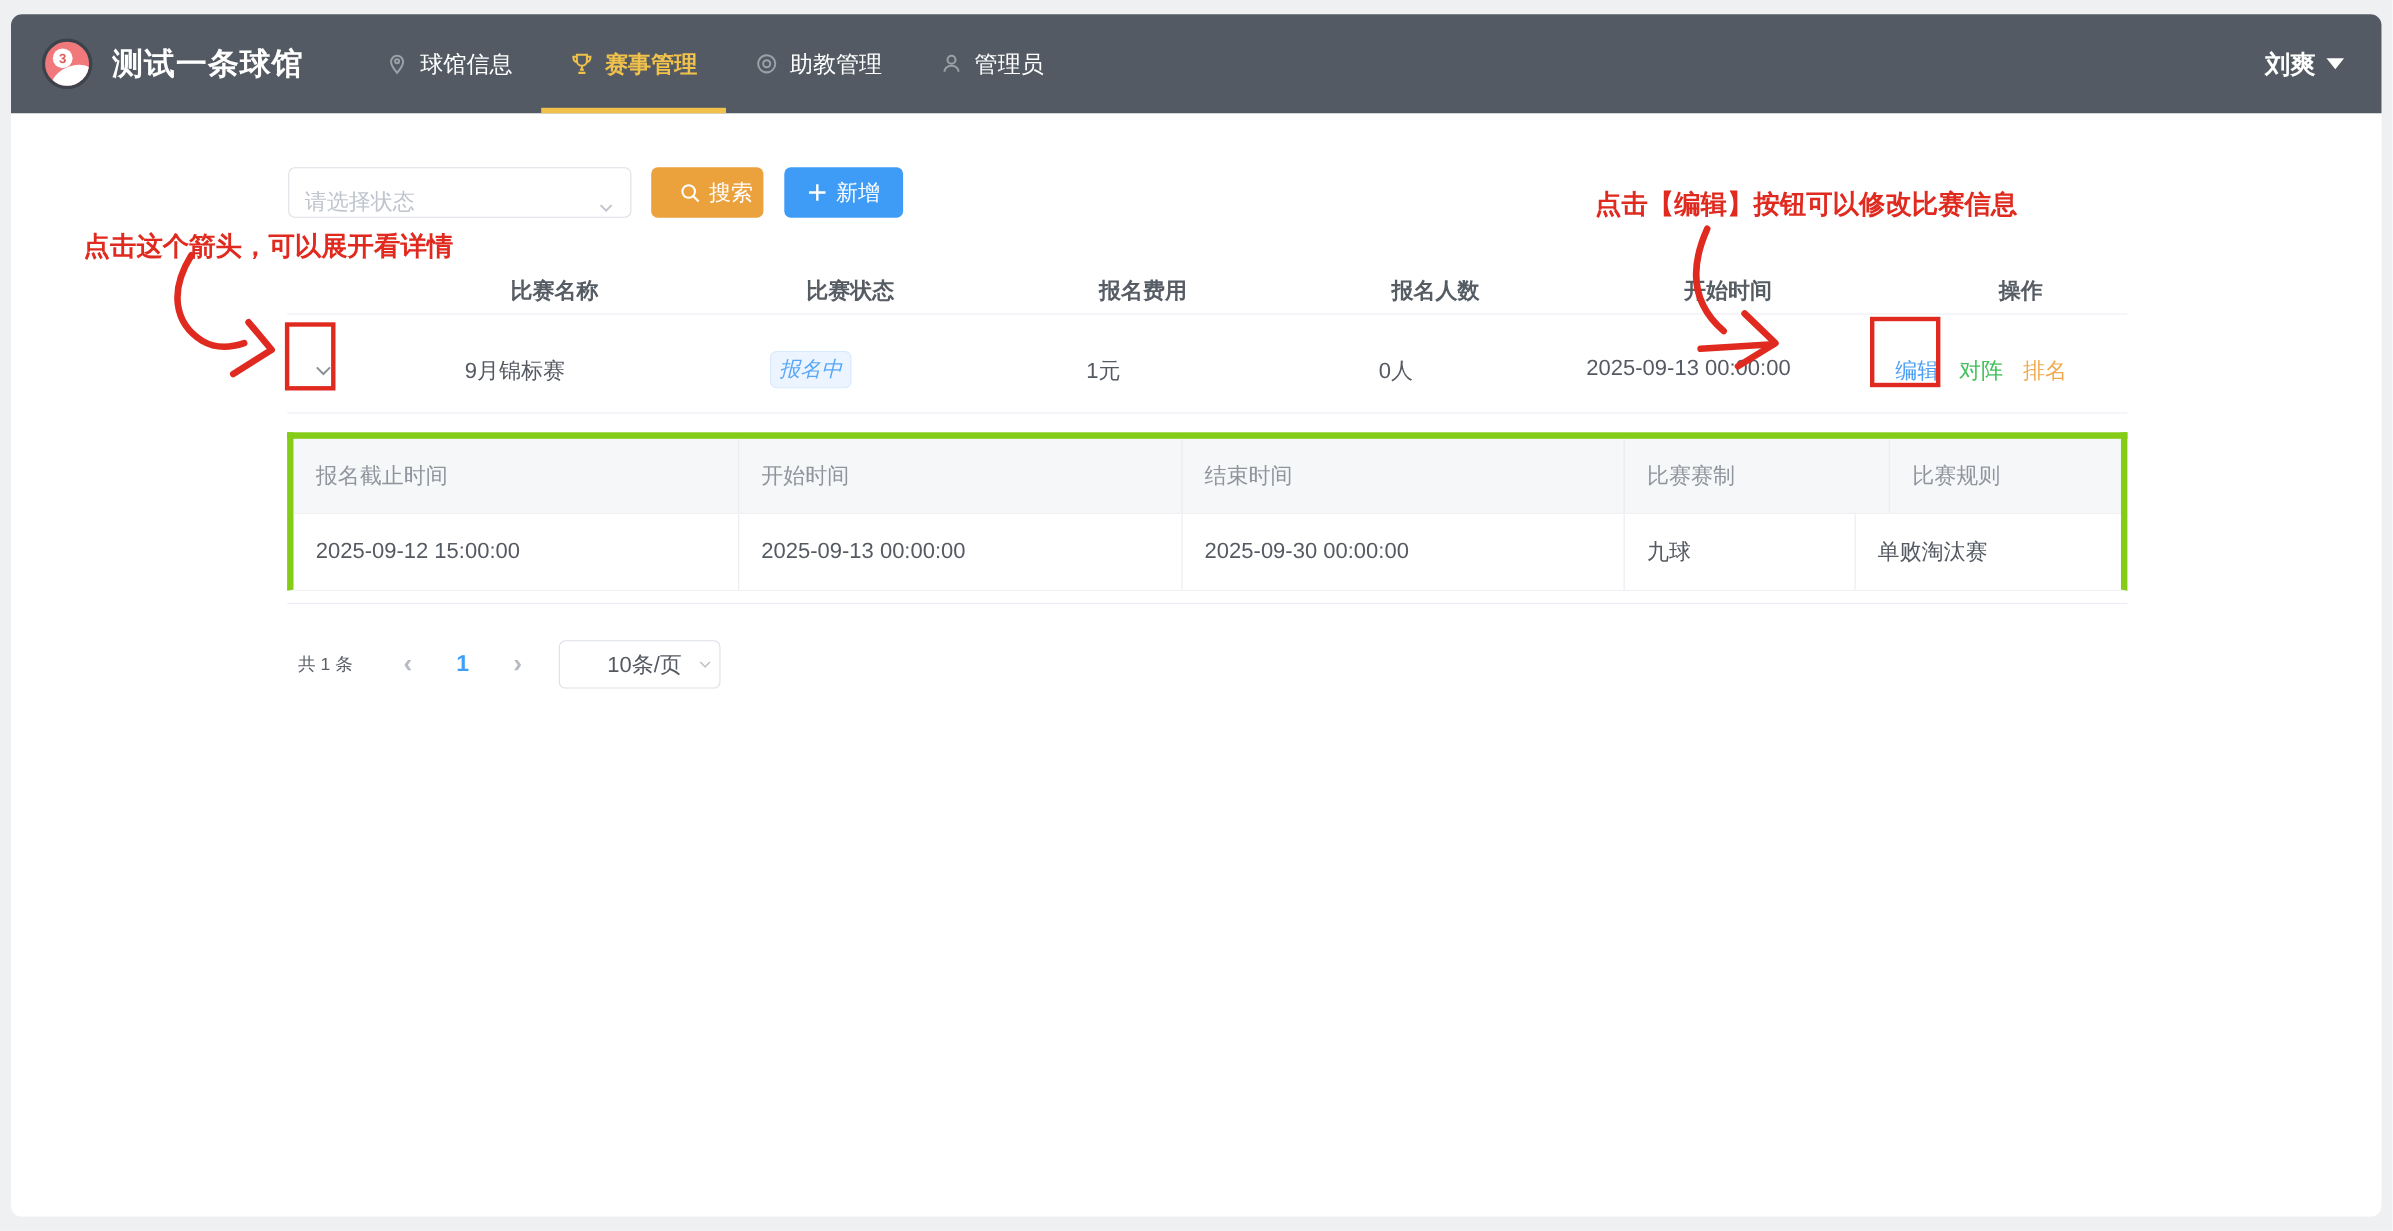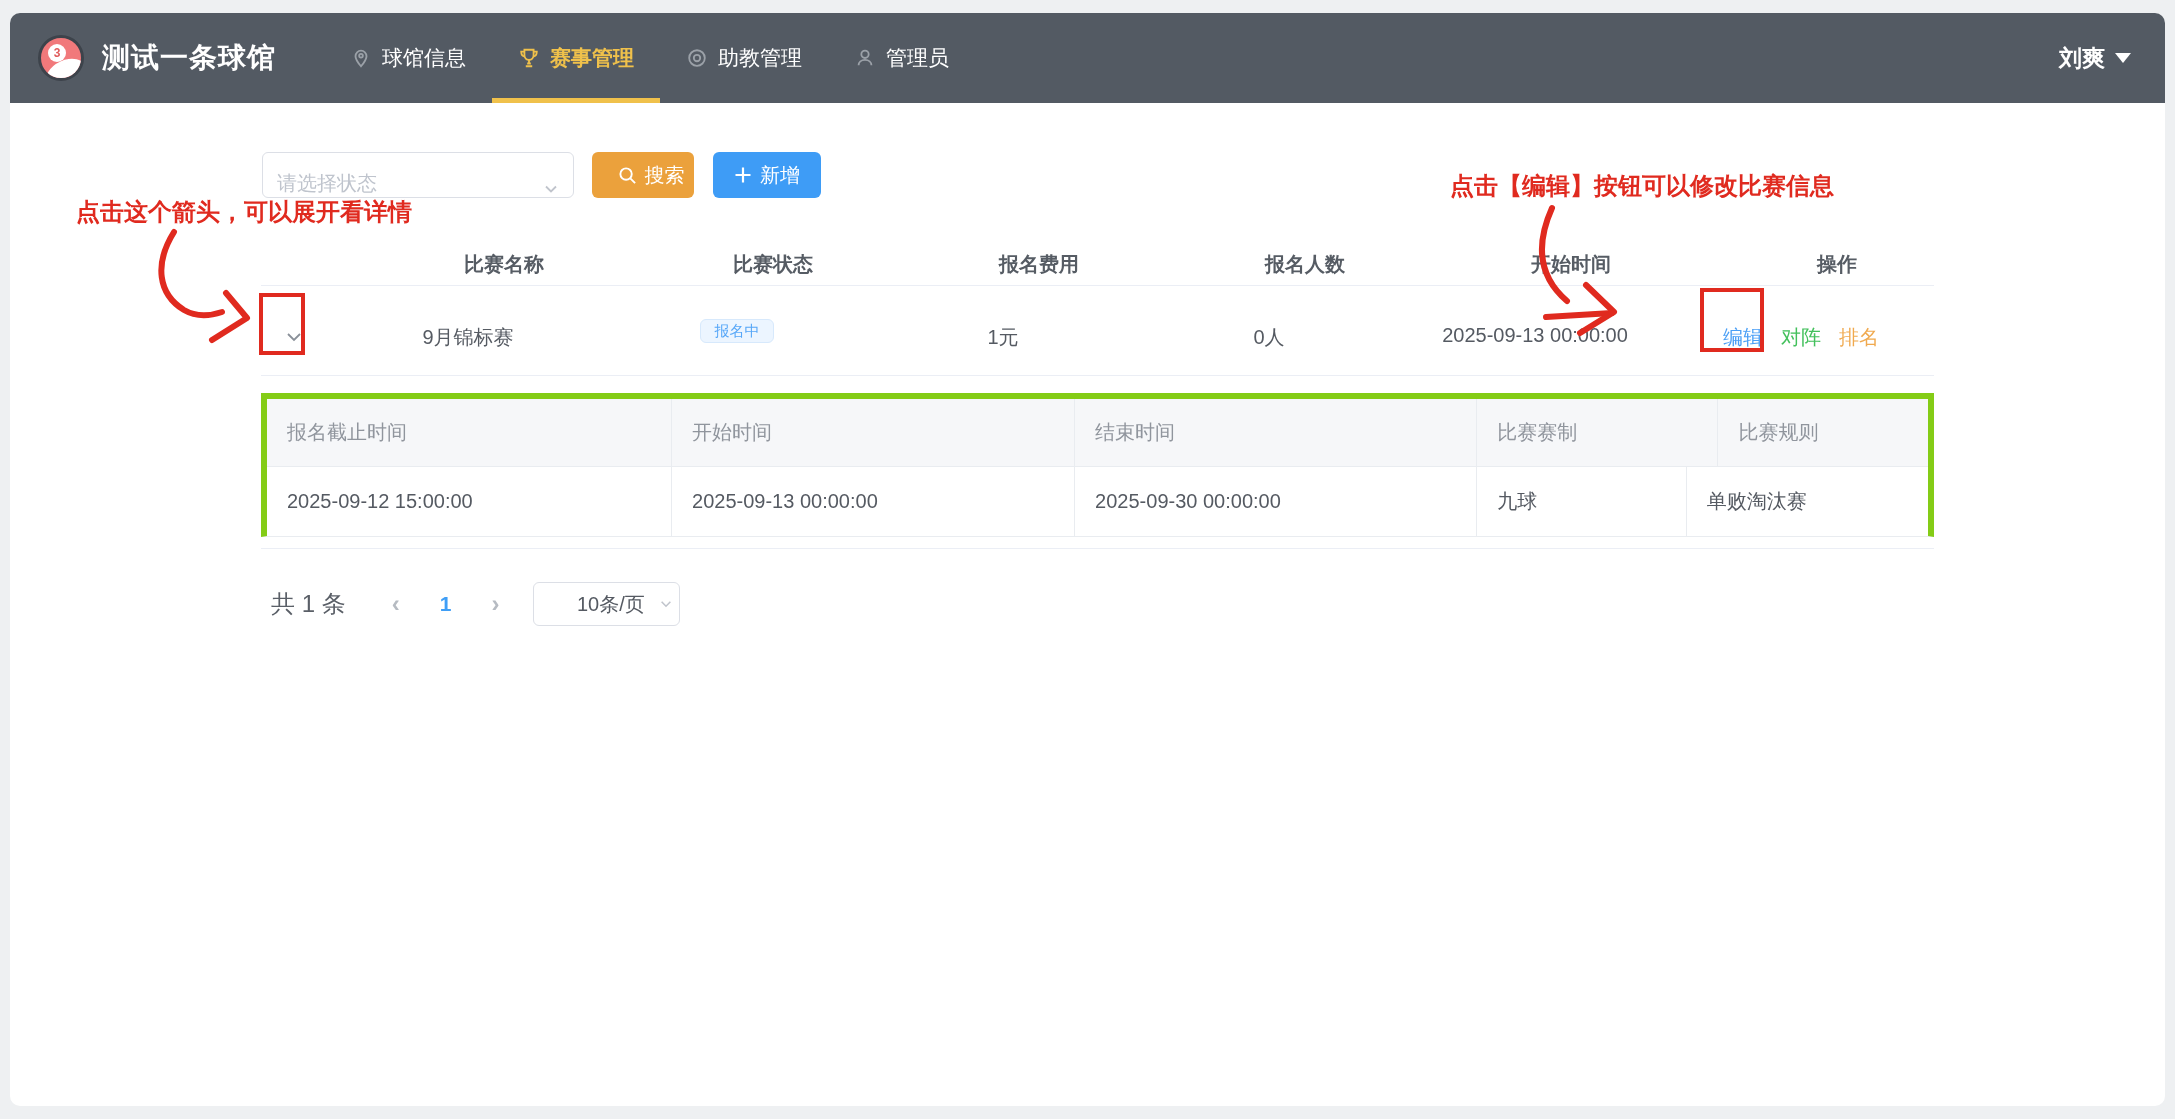--- a/index.html
+++ b/index.html
@@ -76,23 +76,23 @@
   .thead-label { position:absolute; transform:translateX(-50%); top:238px;
     font-size:20px; font-weight:bold; color:#565c64; white-space:nowrap;margin-left:36px; }
   .hline { position:absolute; left:251px; width:1673px; height:1px; background:#ebeef5; }
   .cell-val { position:absolute; transform:translateX(-50%); top:311px;
     font-size:20px; color:#555a62; white-space:nowrap; }
   .expand-btn {
     position:absolute; left:272px; top:312px; width:24px; height:24px;
     display:flex; align-items:center; justify-content:center; cursor:pointer;
   }
   .badge {
-    position:absolute; left:690px; top:306px; width:74px; height:24px;
+    position:absolute; left:690px; top:306px; width:74px; height:34px;
     background:#ecf5ff; border:1px solid #d7e9fc; border-radius:6px;
-    color:#57a7f8; font-size:15px; display:flex; align-items:center; justify-content:center;
+    color:#57a7f8; font-size:19px; display:flex; align-items:center; justify-content:center;font-style:italic;
   }
   .ops { position:absolute; left:1791px; top:311px; transform:translateX(-50%);
     display:flex; gap:18px; font-size:20px; white-space:nowrap; }
   .op-link { cursor:pointer; }
   .op-edit { color:#4a9ff6; }
   .op-vs { color:#43c05c; }
   .op-rank { color:#f0a94e; }
 
   
   .detail {
@@ -106,33 +106,33 @@
     border-right:1px solid #e9ecf0; overflow:hidden; white-space:nowrap; }
   .dcell:last-child { border-right:none; }
   .detail-row.head .dcell { color:#90959d; }
   .detail-row.body .dcell { color:#555a62; }
   .dc0 { width:408px; } .dc1 { width:406px; } .dc2 { width:405px; }
   .dc3 { width:243px; } .dc4 { width:211px; }
 
   
   .pager { position:absolute; left:261px; top:568px; height:46px;
     display:flex; align-items:center; }
-  .pager .total { font-size:24px; color:#5a5f67; }
+  .pager .total { font-size:16px; color:#5a5f67; }
   .pg-arrow { font-size:24px; color:#b6bbc2; cursor:pointer; margin-left:46px; font-weight:bold; }
   .pg-arrow.next { margin-left:40px; }
   .pg-num { font-size:21px; color:#3f9ef6; font-weight:bold; margin-left:40px; cursor:pointer; }
   .page-size {
     margin-left:34px; width:147px; height:44px; border:1px solid #dcdfe6; border-radius:6px;
     display:flex; align-items:center; justify-content:center; gap:14px;
     font-size:20px; color:#555a62; cursor:pointer; background:#fff;padding-left:36px;
   }
 
   
   .anno { position:absolute; color:#e02a1f; font-size:24px; font-weight:bold; white-space:nowrap; }
-  .anno-left { left:76px; top:196px; }
+  .anno-left { left:76px; top:208px; }
   .anno-right { left:1450px; top:170px; }
   .red-box { position:absolute; border:4px solid #e02a1f; }
   .red-box.chevron { left:259px; top:293px; width:46px; height:62px; }
   .red-box.edit { left:1700px; top:288px; width:64px; height:64px; }
   .arrows-svg { position:absolute; left:0; top:0; width:2175px; height:1119px; pointer-events:none; }
 </style>
 </head>
 <body>
 
 <div class="canvas">

